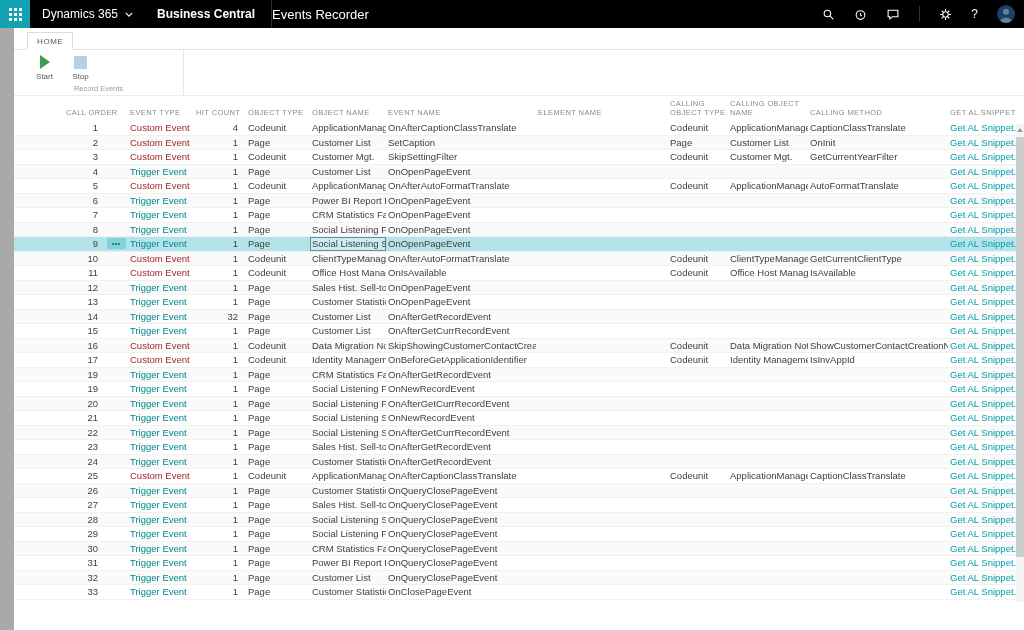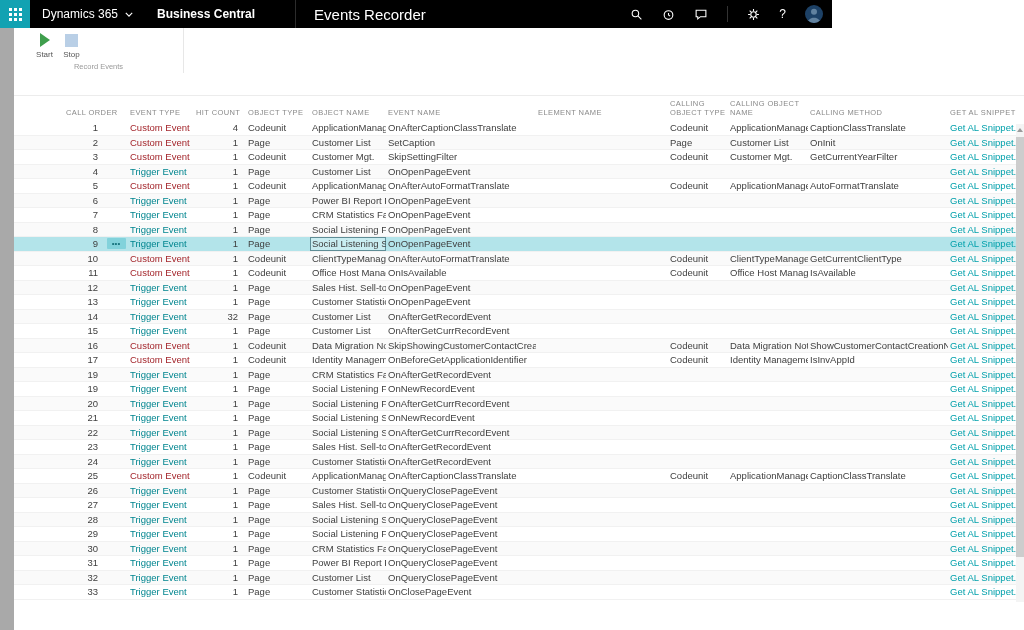--- a/index.html
+++ b/index.html
@@ -1,50 +1,50 @@
 <!DOCTYPE html>
 <html><head>
 <meta charset="utf-8">
 <style>
   * { box-sizing: border-box; margin: 0; padding: 0; }
   html,body { width:1024px; height:630px; overflow:hidden; background:#fff;
     font-family:"Liberation Sans", sans-serif; }
 
   
-  .topbar { position:absolute; left:0; top:0; width:832px; height:28px; background:#000;
+  .topbar { position:absolute; left:0; top:0; width:1024px; height:28px; background:#000;
     display:flex; align-items:center; color:#fff; z-index:5; }
   .waffle { width:30px; height:28px; background:#12a2b2; display:flex; align-items:center;
     justify-content:center; cursor:pointer; }
   .waffle-dots { width:3px; height:3px; background:#fff;
     box-shadow:5px 0 #fff,10px 0 #fff,0 5px #fff,5px 5px #fff,10px 5px #fff,0 10px #fff,5px 10px #fff,10px 10px #fff;
     margin:-10px 10px 0 0; }
   .brand { font-size:12px; margin-left:12px; display:flex; align-items:center; gap:7px; white-space:nowrap; }
   .product { font-size:12px; font-weight:bold; margin-left:24px; white-space:nowrap; }
-  .page-tab { font-size:15px; margin-left:40px; padding-left:18px; height:28px; display:flex;
+  .page-tab { font-size:13px; margin-left:16px; height:28px; display:flex;
     align-items:center; border-left:1px solid #2c2c2c; white-space:nowrap; }
   .topbar-right { margin-left:auto; display:flex; align-items:center; gap:19px; padding-right:9px; }
   .tb-icon { display:flex; align-items:center; cursor:pointer; }
   .tb-divider { width:1px; height:16px; background:#333; }
   .help-glyph { font-size:12px; color:#fff; }
   .avatar { width:18px; height:18px; border-radius:50%; background:#1d4166; overflow:hidden;
     display:flex; align-items:flex-end; justify-content:center; }
 
   
   .left-strip { position:absolute; left:0; top:28px; width:14px; height:602px; background:#a9a9a9; }
   .main { position:absolute; left:14px; top:28px; width:1010px; height:602px; background:#fff; }
 
   
   .ribbon { height:68px; border-bottom:1px solid #ececec; }
   .ribbon-tabs { height:22px; border-bottom:1px solid #e3e3e3; padding-left:13px;
     display:flex; align-items:flex-end; }
   .ribbon-tab { font-size:8px; letter-spacing:0.6px; color:#555; padding:4px 9px 3px 9px; background:#fff;
     border:1px solid #dadada; border-bottom:1px solid #fff; margin-bottom:-1px; cursor:pointer; }
   .ribbon-body { display:flex; height:45px; }
   .ribbon-group { width:170px; border-right:1px solid #e7e7e7; display:flex; flex-direction:column; }
-  .group-buttons { display:flex; padding:4px 0 0 17px; flex:1; }
+  .group-buttons { display:flex; gap:9px; padding:4px 0 0 17px; flex:1; }
   .rbn-btn { display:flex; flex-direction:column; align-items:center; width:27px; cursor:pointer; }
   .rbn-btn .ic { height:16px; display:flex; align-items:center; justify-content:center; }
   .rbn-btn .lbl { font-size:8px; color:#555; margin-top:2px; }
   .group-label { font-size:7.5px; color:#9a9a9a; text-align:center; padding-bottom:2px; }
 
   
   .view-header { height:30px; display:flex; align-items:center; position:relative; }
   .view-title { margin-left:19px; font-size:9.5px; letter-spacing:0.7px; color:#54545e; }
   .close-btn { position:absolute; right:6px; top:1px; font-size:18px; color:#828282; cursor:pointer;
     width:20px; text-align:center; }
@@ -132,20 +132,23 @@
       </svg>
     </span>
   </div>
 </div>
 
 <div class="left-strip"></div>
 
 <div class="main">
 
   <div class="ribbon">
+    <div class="ribbon-tabs">
+      <span class="ribbon-tab">HOME</span>
+    </div>
     <div class="ribbon-body">
       <div class="ribbon-group">
         <div class="group-buttons">
           <div class="rbn-btn">
             <span class="ic">
               <svg width="12" height="14" viewBox="0 0 12 14">
                   <path d="M1 0l10 7-10 7z" fill="#3f9e4d"></path>
                 </svg>
             </span>
             <span class="lbl">Start</span>

